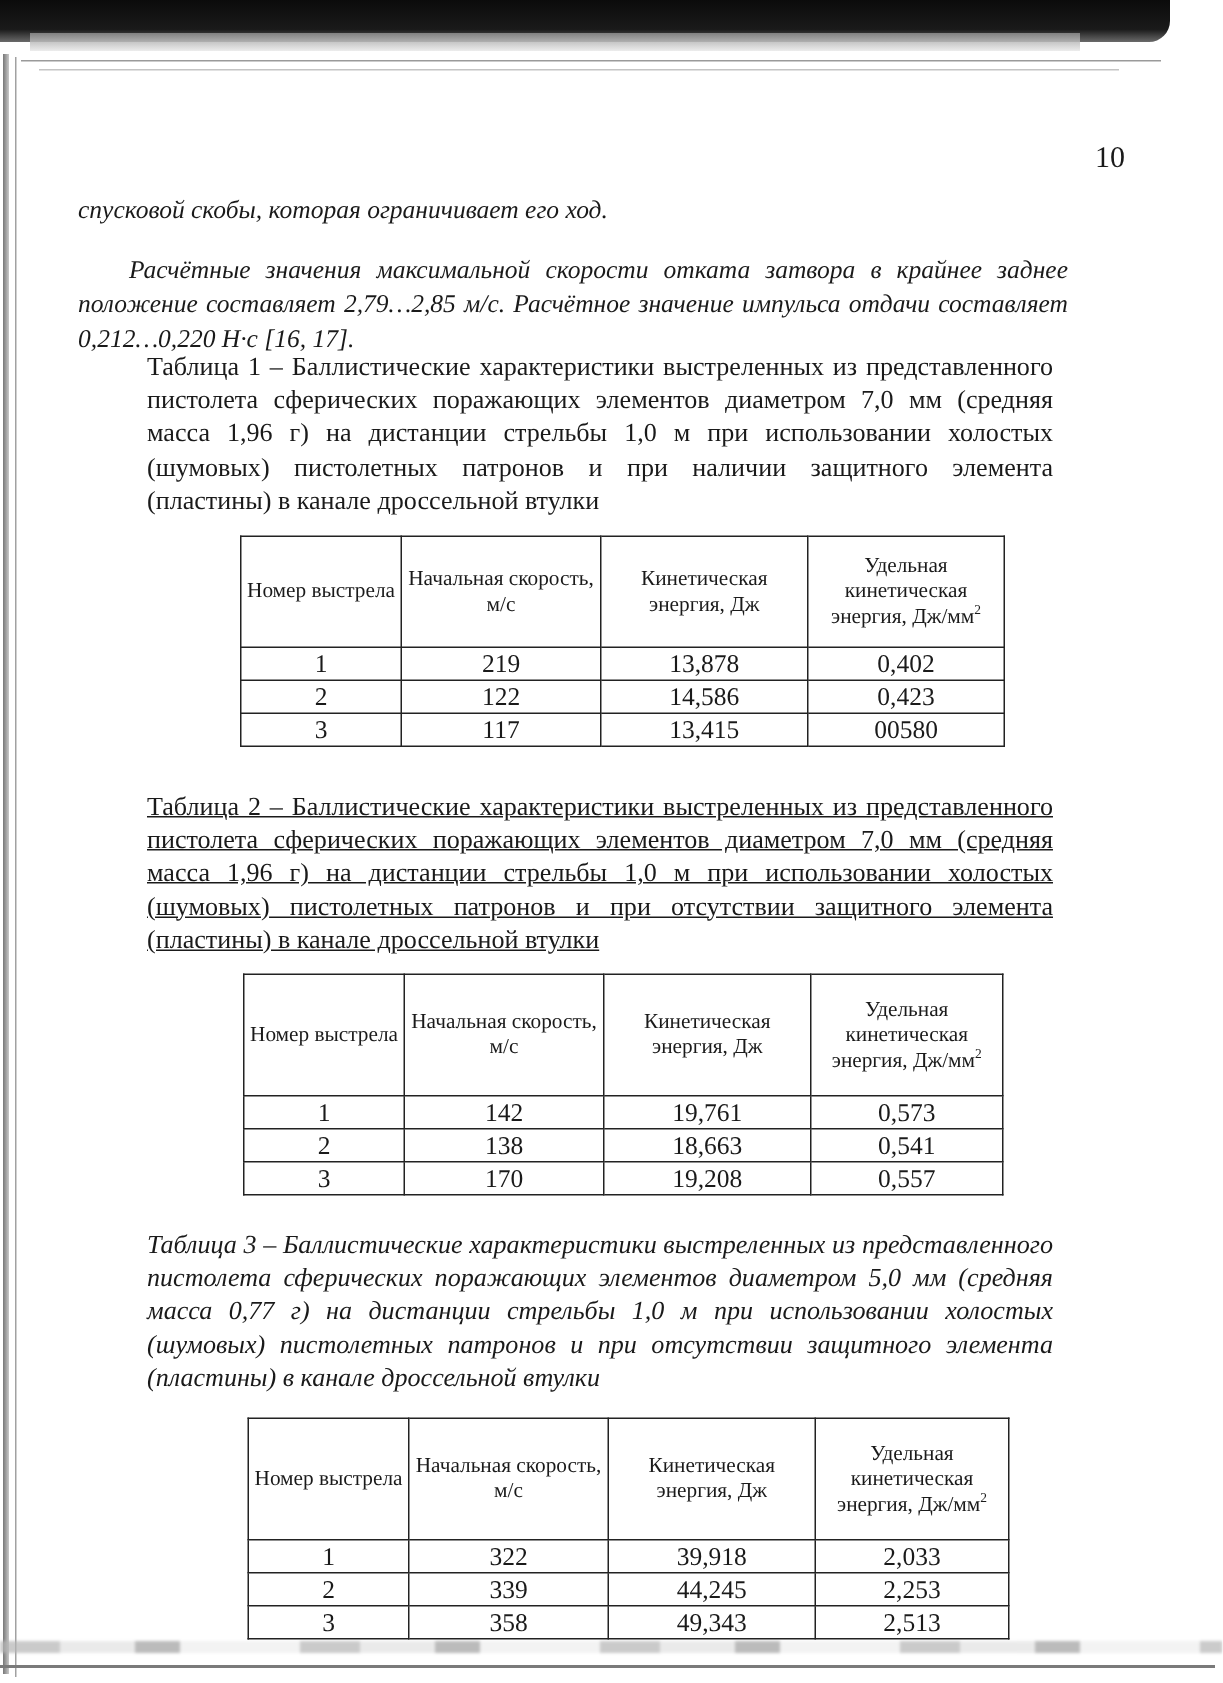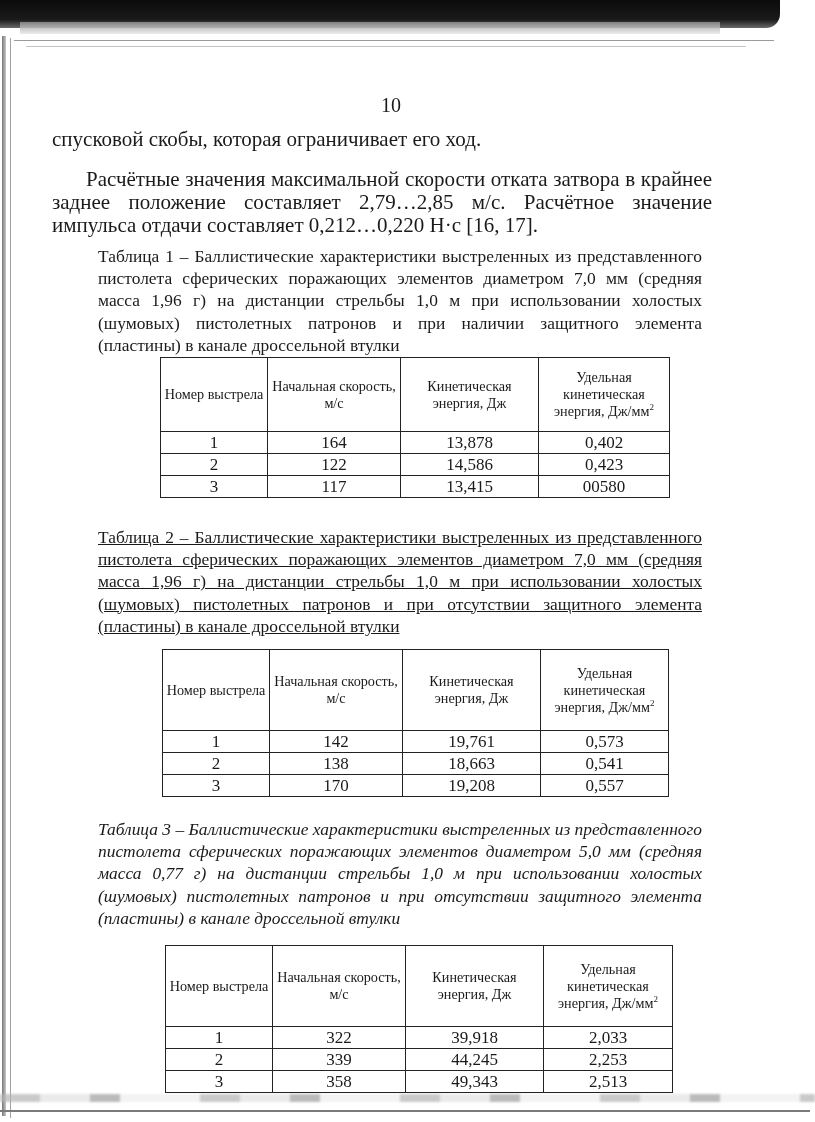--- a/index.html
+++ b/index.html
@@ -56,45 +56,46 @@
     .bottom-line {
       position: absolute;
       left: 0; top: 1110px;
       width: 810px; height: 2px;
       background: #7a7a7a;
     }
 
     
     .page-number {
       position: absolute;
-      left: 16px; top: 94px;
+      left: 0; top: 94px;
       width: 750px;
-      text-align: center;
+      text-align: right;
       font-size: 20px;
     }
     .para {
       position: absolute;
-      font-size: 21px;
+      font-size: 17px;
       line-height: 23px;
       text-align: justify;
       text-align-last: left;
+      font-style: italic;
     }
     .para .indent { display: inline-block; width: 34px; }
     #p1 { left: 52px; top: 128px; width: 660px; }
     #p2 { left: 52px; top: 168px; width: 660px; }
 
     .caption {
       position: absolute;
       left: 98px;
       width: 604px;
       font-size: 17.4px;
       line-height: 22.2px;
       text-align: justify;
     }
-    #cap1 { top: 245px; }
+    #cap1 { top: 233px; }
     #cap2 { top: 526px; text-decoration: underline; }
     #cap3 { top: 818px; font-style: italic; }
 
     table.data-table {
       position: absolute;
       border-collapse: collapse;
       font-size: 17px;
       color: #1a1a1a;
     }
     table.data-table th,
@@ -148,21 +149,21 @@
     <tr>
       <th class="col1">Номер выстрела</th>
       <th class="col2">Начальная скорость, м/с</th>
       <th class="col3">Кинетическая энергия, Дж</th>
       <th class="col4"><span>Удельная кинетическая энергия, Дж/мм</span><sup>2</sup></th>
     </tr>
   </thead>
   <tbody>
     <tr>
       <td>1</td>
-      <td>164</td>
+      <td>219</td>
       <td>13,878</td>
       <td>0,402</td>
     </tr>
     <tr>
       <td>2</td>
       <td>122</td>
       <td>14,586</td>
       <td>0,423</td>
     </tr>
     <tr>

